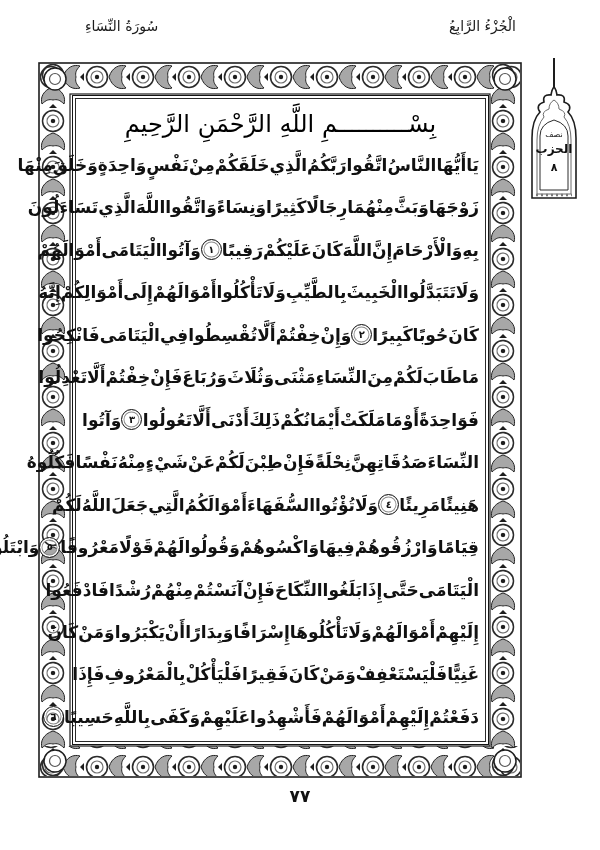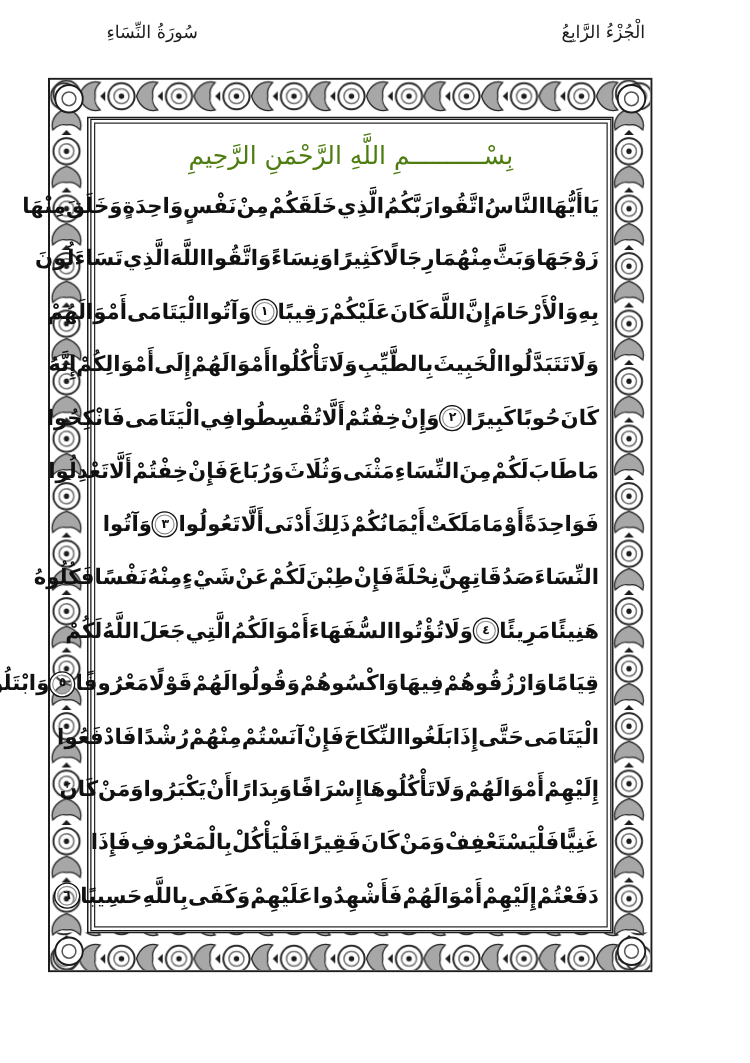--- a/index.html
+++ b/index.html
@@ -15,21 +15,21 @@
   .frame{position:absolute;left:38px;top:62px;width:484px;height:716px;}
 
   
   .inner-frame{position:absolute;left:72px;top:95px;width:417px;height:650px;
                border:1.6px solid #151515;box-sizing:border-box;}
   .inner-frame2{position:absolute;left:2px;top:2px;right:2px;bottom:2px;
                 border:1px solid #2a2a2a;}
 
   
   .text-area{position:absolute;left:82px;top:101px;width:397px;height:638px;}
-  .basmala{height:44px;line-height:46px;text-align:center;font-size:20px;color:#4d7c0f;
+  .basmala{height:44px;line-height:46px;text-align:center;font-size:24px;color:#000000;
            white-space:nowrap;}
   .lines{display:flex;flex-direction:column;justify-content:space-between;
          height:592px;}
   .qline{display:flex;flex-direction:row;justify-content:space-between;align-items:center;
          direction:rtl;height:40px;font-size:17px;font-weight:bold;color:#111;
          white-space:nowrap;}
   .qline .w{display:inline-block;}
   .ayah-num{display:inline-flex;align-items:center;justify-content:center;flex:0 0 auto;
             width:19px;height:19px;border-radius:50%;border:1.3px solid #111;
             box-shadow:inset 0 0 0 1.5px #fff,inset 0 0 0 2.4px #8a8a8a;
@@ -264,15 +264,29 @@
           <span class="w">فَأَشْهِدُوا</span>
           <span class="w">عَلَيْهِمْ</span>
           <span class="w">وَكَفَى</span>
           <span class="w">بِاللَّهِ</span>
           <span class="w">حَسِيبًا</span>
           <span class="ayah-num">٦</span>
         </div>
       </div>
   </div>
 
-
+  <div class="medallion">
+    <svg width="64" height="144" viewBox="0 0 64 144" xmlns="http://www.w3.org/2000/svg">
+      <line x1="32" y1="0" x2="32" y2="30" stroke="#1d1d1d" stroke-width="2"></line>
+      <circle cx="32" cy="33" r="2.5" fill="#1d1d1d"></circle>
+      <path d="M10,140 L10,80 Q10,62 18,54 Q13,47 22,44 Q20,36 29,37 Q30,31 32,29 Q34,31 35,37 Q44,36 42,44 Q51,47 46,54 Q54,62 54,80 L54,140 Z" fill="#ffffff" stroke="#1d1d1d" stroke-width="1.6"></path>
+      <path d="M15,136 L15,82 Q15,67 22,59 Q19,54 27,51 Q27,45 32,42 Q37,45 37,51 Q45,54 42,59 Q49,67 49,82 L49,136 Z" fill="none" stroke="#6c6c6c" stroke-width="1"></path>
+      <path d="M18,132 L18,78 Q18,66 32,62 Q46,66 46,78 L46,132 Z" fill="#ffffff" stroke="#2c2c2c" stroke-width="1"></path>
+      <text x="32" y="79" text-anchor="middle" font-size="8" fill="#1a1a1a" font-family="DejaVu Sans, sans-serif">نصف</text>
+      <text x="32" y="95" text-anchor="middle" font-size="12" font-weight="bold" fill="#111" font-family="DejaVu Sans, sans-serif">الحزب</text>
+      <text x="32" y="113" text-anchor="middle" font-size="11" font-weight="bold" fill="#111" font-family="DejaVu Sans, sans-serif">٨</text>
+      <line x1="14" y1="137" x2="50" y2="137" stroke="#7a7a7a" stroke-width="2.5" stroke-dasharray="2 3"></line>
+    </svg>
+  </div>
+
+  <div class="page-num">٧٧</div>
 
 </div>
 
 </body></html>

